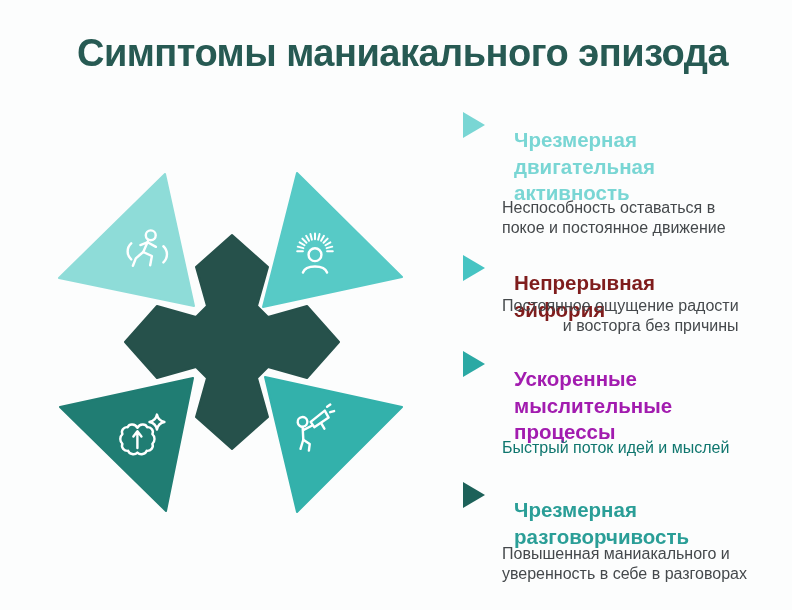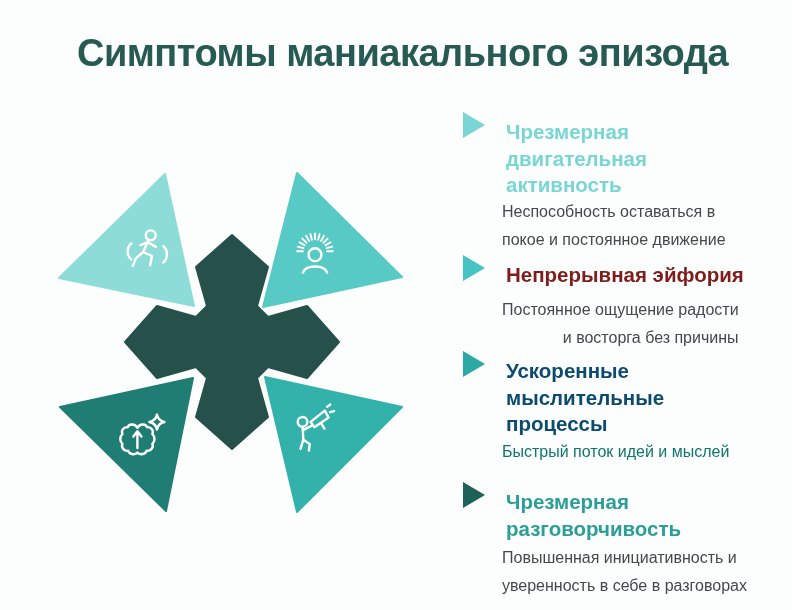--- a/index.html
+++ b/index.html
@@ -14,26 +14,26 @@
   .diagram{position:absolute;left:0;top:0;}
   .diagram .stroke-icon{fill:none;stroke:#fff;stroke-width:2.1;stroke-linecap:round;stroke-linejoin:round;}
   .diagram .rays{stroke-width:1.7;}
   .item{position:absolute;left:463px;width:300px;}
   .item .marker{
     position:absolute;left:0;top:-3px;width:0;height:0;
     border-top:13.5px solid transparent;border-bottom:13.5px solid transparent;
     border-left:22px solid #46c4c3;
   }
   .item .heading{
-    position:absolute;left:39px;top:0;margin:4px;
+    position:absolute;left:39px;top:0;margin:12px;
     font-size:20.5px;line-height:26.5px;font-weight:bold;white-space:pre-line;
   }
   .item .desc{
     position:absolute;left:39px;margin:0;
-    font-size:16px;line-height:28px;white-space:pre-line;
+    font-size:16px;line-height:20px;white-space:pre-line;
   }
   .item-1{top:115px}.item-1 .desc{top:83px}
   .item-2{top:258px}.item-2 .desc{top:38px}
   .item-3{top:354px}.item-3 .desc{top:84px}
   .item-4{top:485px}.item-4 .desc{top:59px}
 </style>
 </head>
 <body>
 
 <div class="canvas" style="background-color: rgb(252, 253, 253); padding-left: 13px;">
@@ -100,27 +100,27 @@
 
   <section class="item item-2">
     <span class="marker" style="border-left-color: rgb(70, 196, 195);"></span>
     <h2 class="heading" style="color: #7f1d1d;">Непрерывная эйфория</h2>
     <p class="desc" style="color: rgb(69, 73, 76); text-align: right;">Постоянное ощущение радости
 и восторга без причины</p>
   </section>
 
   <section class="item item-3">
     <span class="marker" style="border-left-color: rgb(43, 169, 164);"></span>
-    <h2 class="heading" style="color: #0c4a6e;">Ускоренные
+    <h2 class="heading" style="color: #a21caf;">Ускоренные
 мыслительные
 процессы</h2>
     <p class="desc" style="color: #0f766e;">Быстрый поток идей и мыслей</p>
   </section>
 
   <section class="item item-4">
     <span class="marker" style="border-left-color: rgb(29, 97, 89);"></span>
     <h2 class="heading" style="color: rgb(42, 158, 151);">Чрезмерная
 разговорчивость</h2>
-    <p class="desc" style="color: rgb(69, 73, 76);">Повышенная инициативность и
+    <p class="desc" style="color: rgb(69, 73, 76);">Повышенная маниакального и
 уверенность в себе в разговорах</p>
   </section>
 
 </div>
 
 </body></html>

